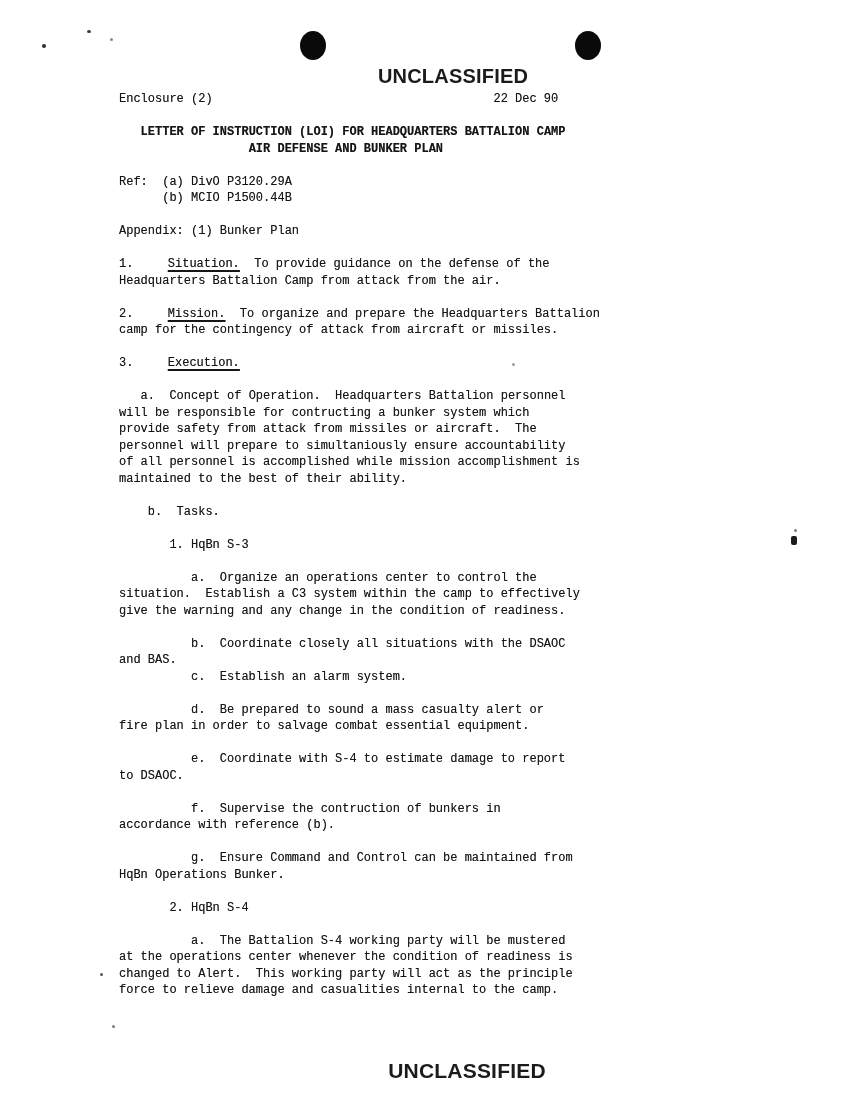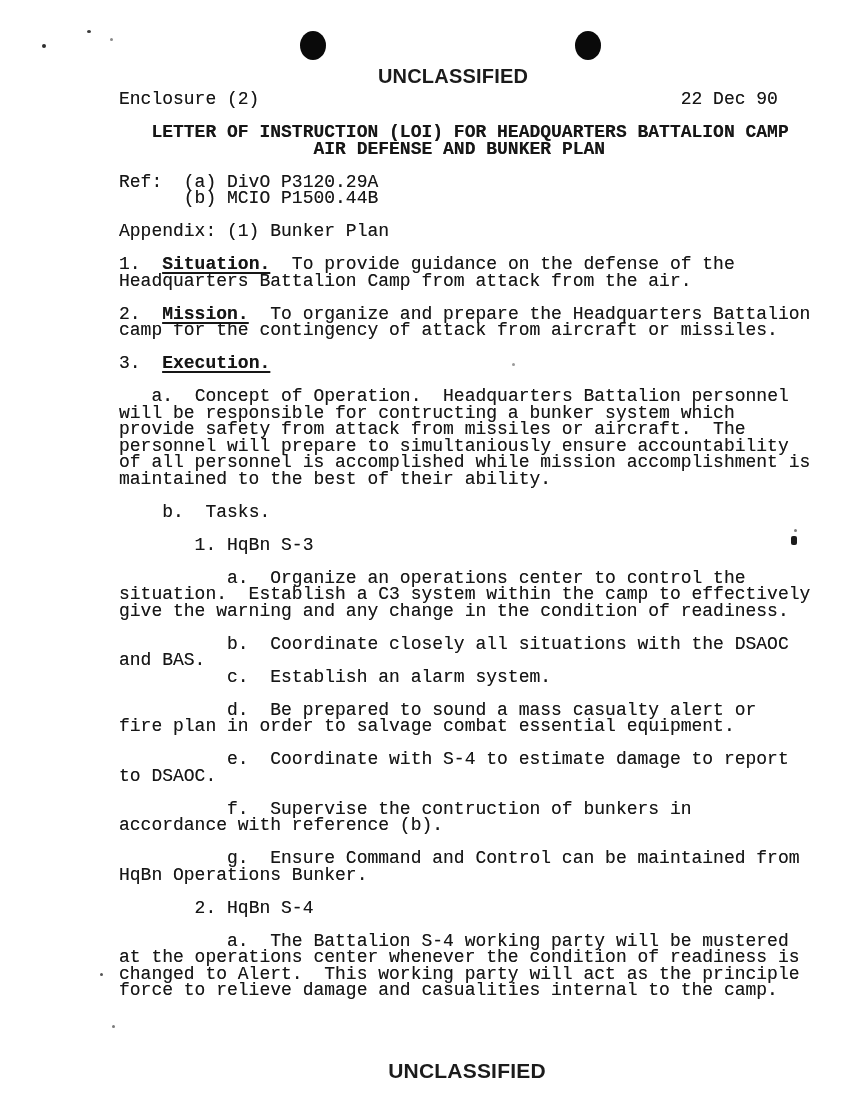--- a/index.html
+++ b/index.html
@@ -32,36 +32,37 @@
     letter-spacing: 0.2px;
     color: #1b1b1b;
     white-space: nowrap;
   }
   .classification.top    { left: 453px; top: 76px; }
   .classification.bottom { left: 467px; top: 1071px; font-size: 21px; }
   .typescript {
     position: absolute;
     left: 119px;
     top: 91px;
-    font-size: 18px;
+    font-size: 12px;
     line-height: 16.5px;
     white-space: pre;
     text-shadow: 0 0 0.6px rgba(25, 25, 25, 0.55);
   }
   .line { min-height: 16.5px; }
   .b  { font-weight: 700; }
   .u  {
     text-underline-offset: 3px;
     text-decoration-thickness: 1.3px;
   }
   .bu {
-    font-weight: 700;
+    font-weight: 400;
     text-decoration: underline;
     text-underline-offset: 3px;
     text-decoration-thickness: 1.6px;
+    margin-left: 20px;
   }
   .speck { position: absolute; border-radius: 50%; }
 </style>
 </head>
 <body>
 
 <div class="page">
 
   <div class="hole hole-left"></div>
   <div class="hole hole-right"></div>

